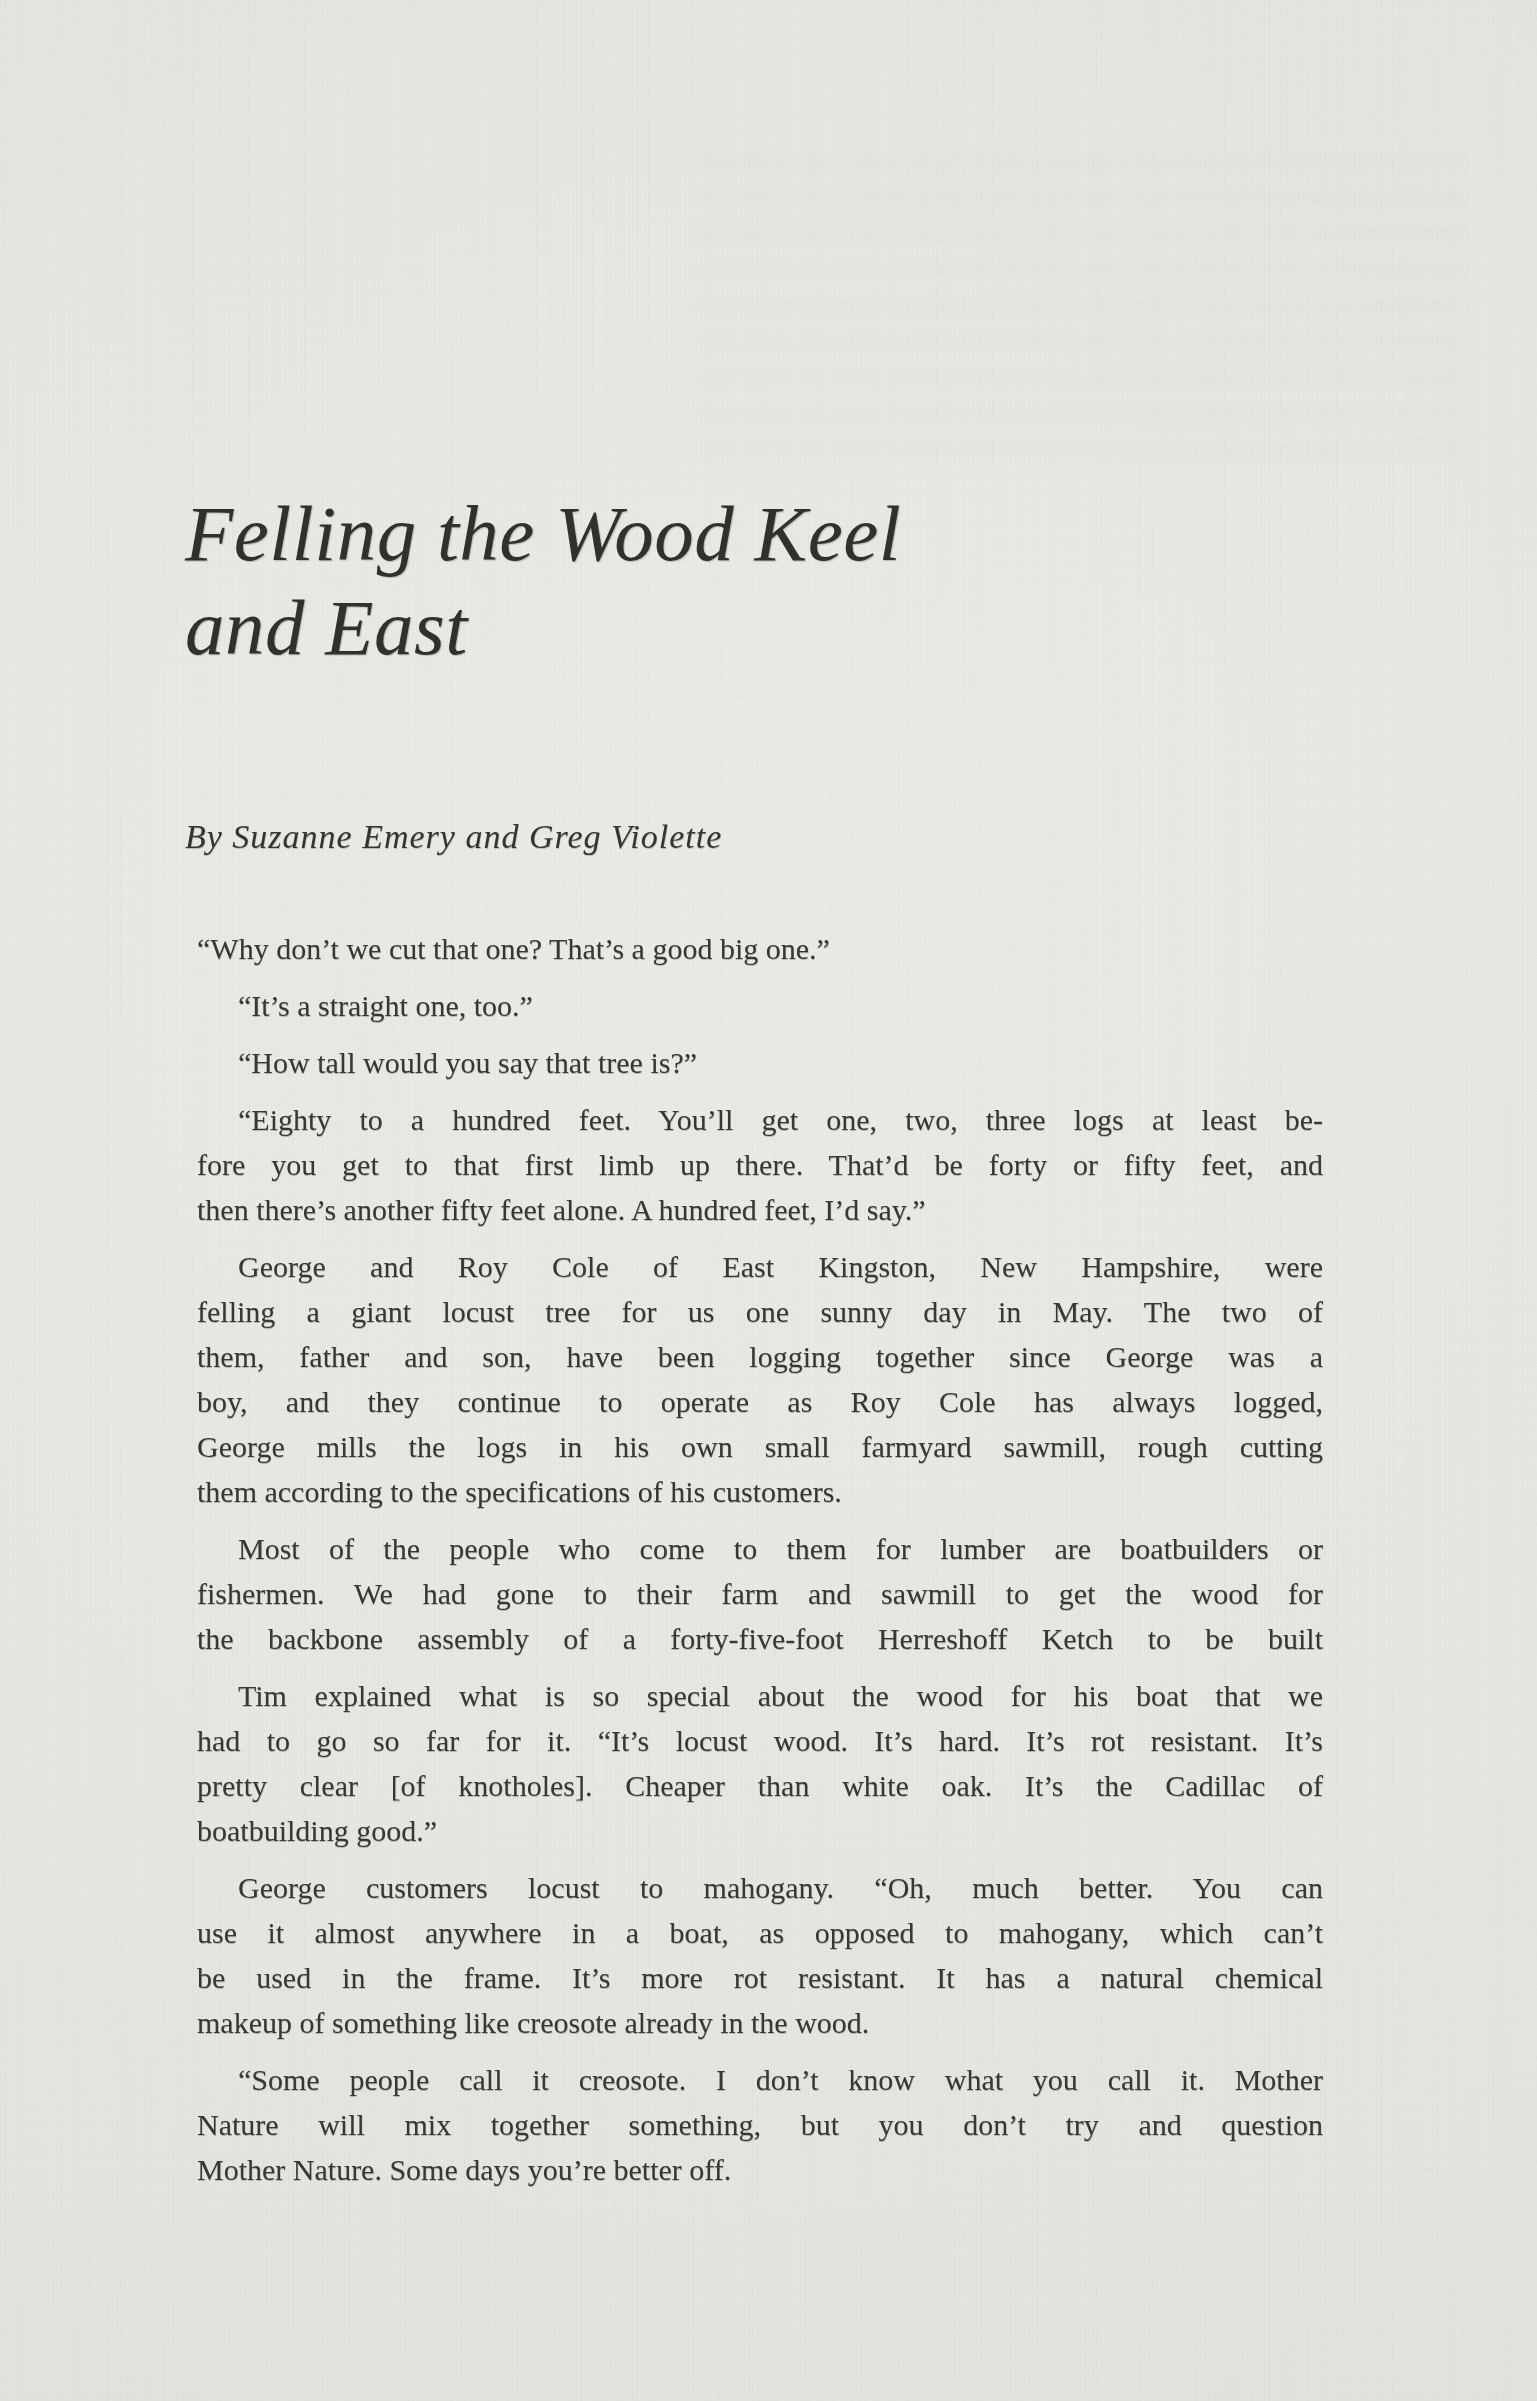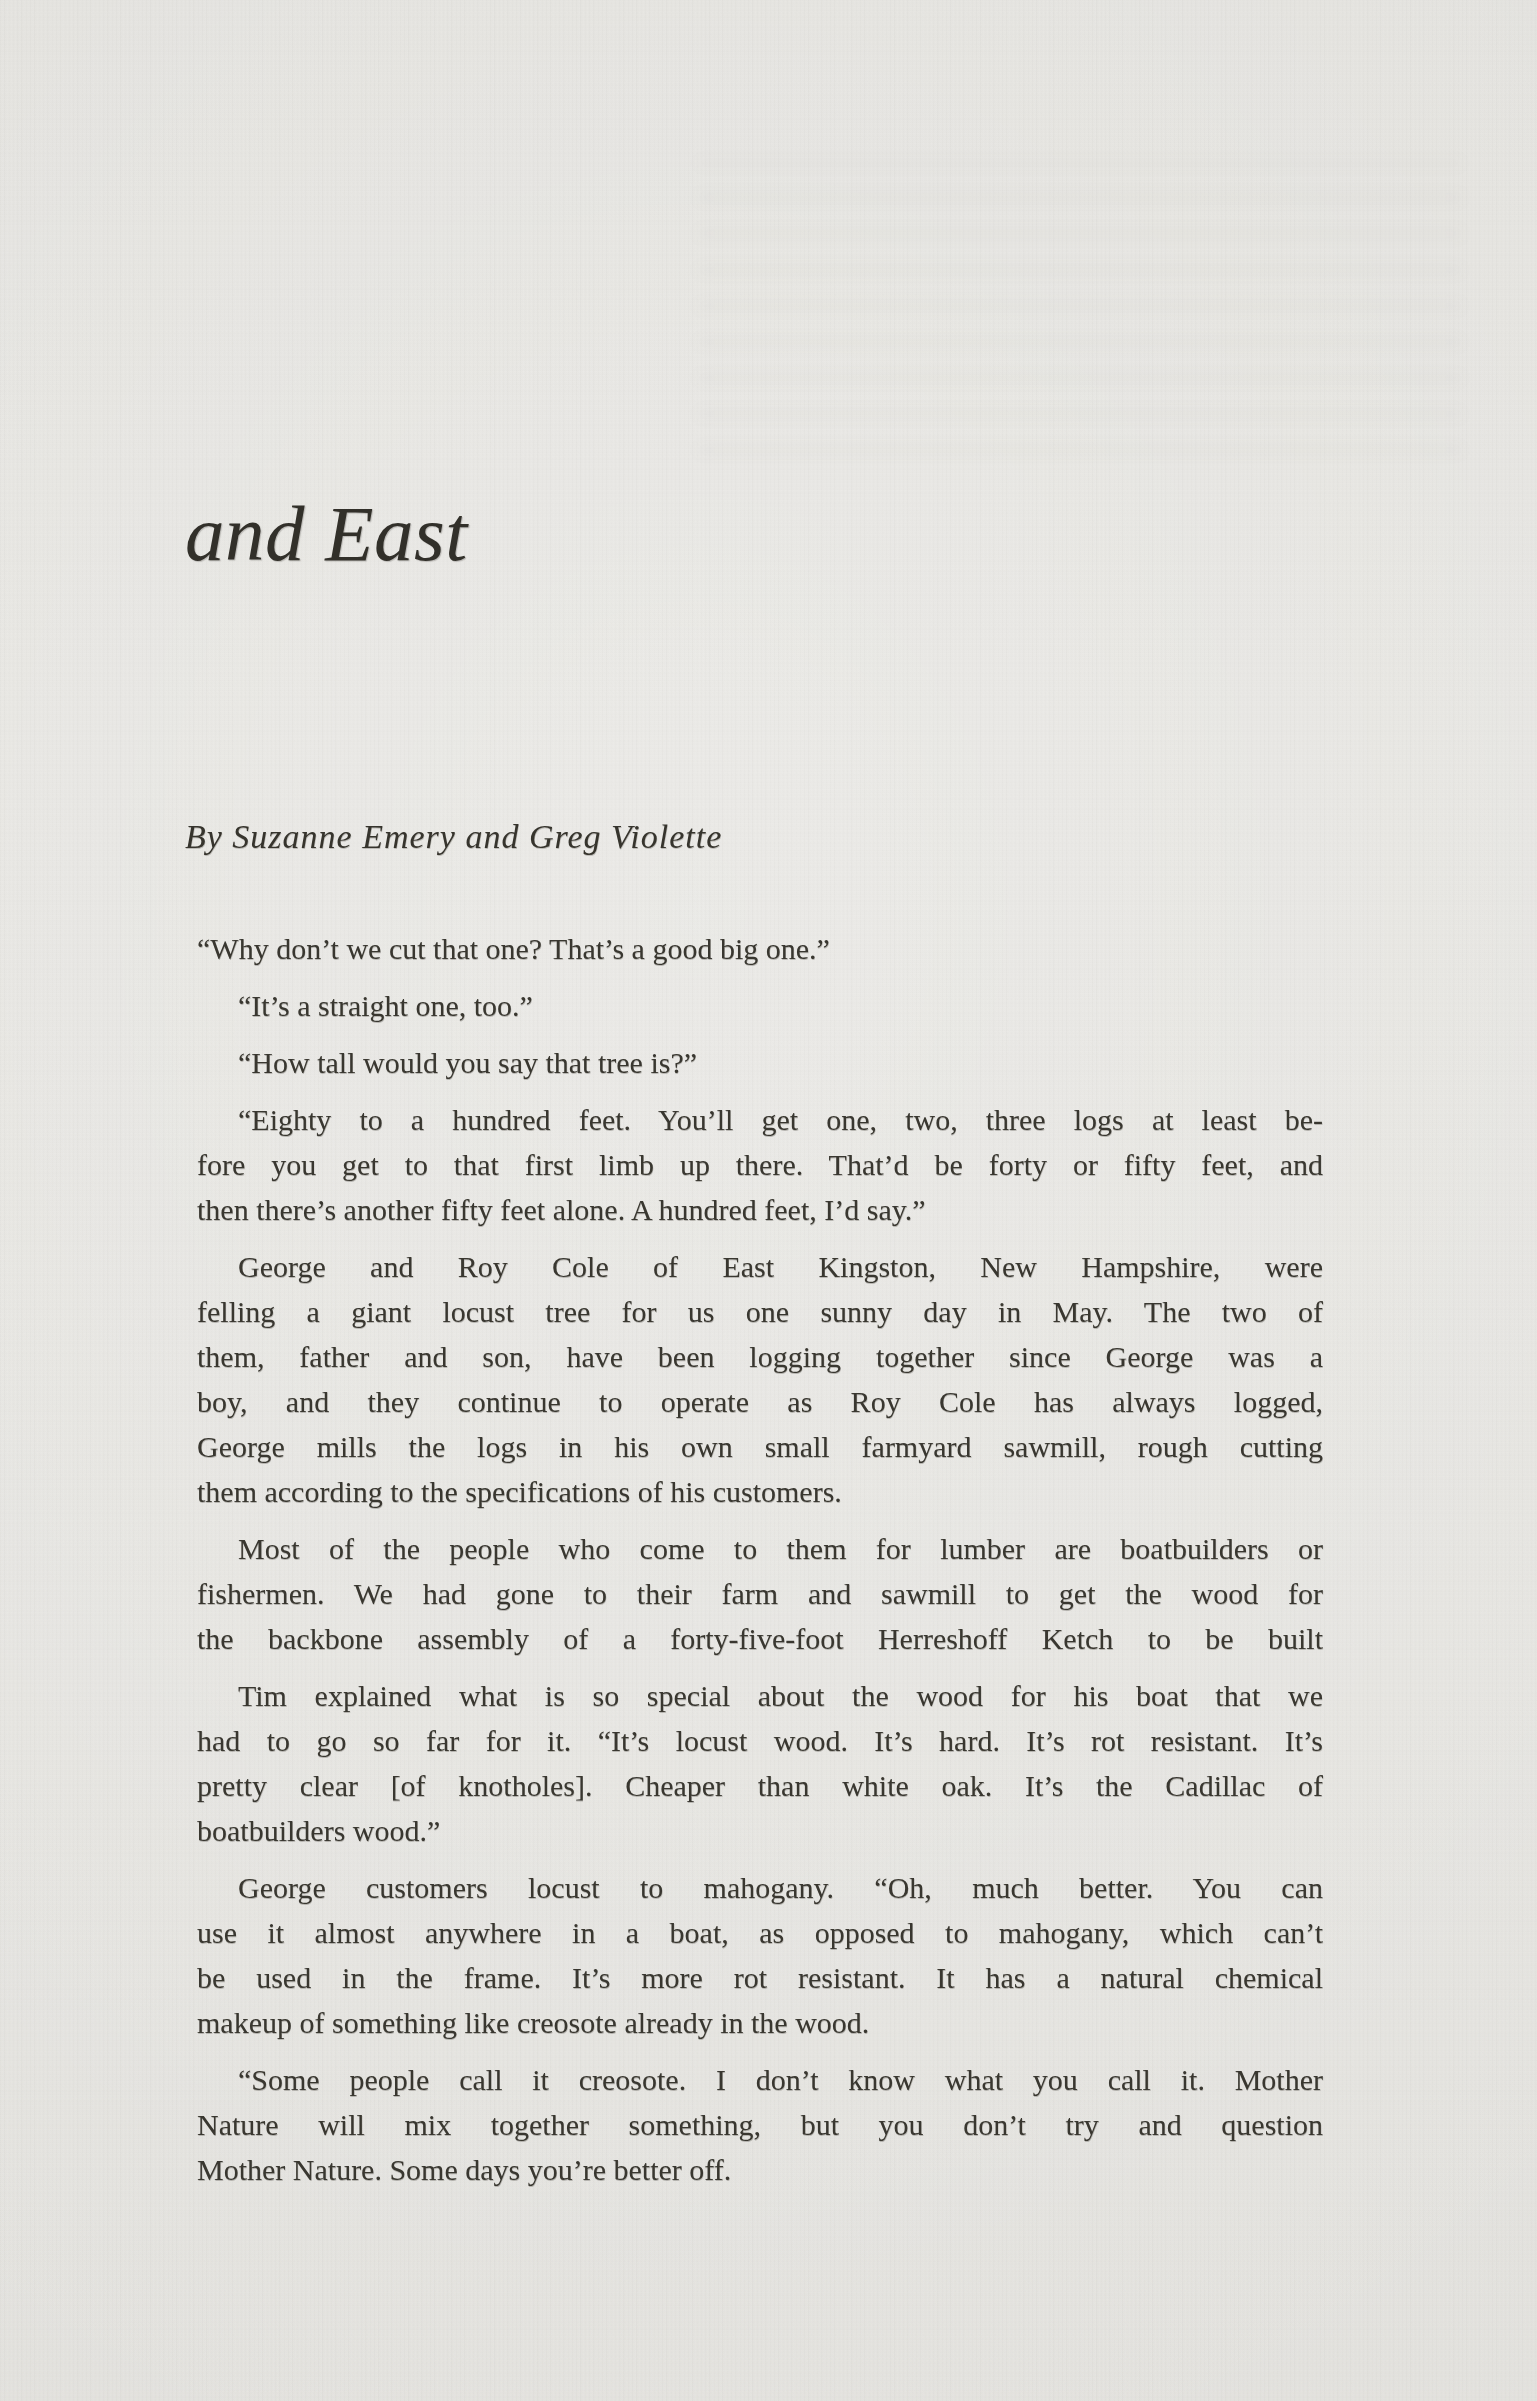--- a/index.html
+++ b/index.html
@@ -80,20 +80,21 @@
   .line.last { text-align-last: left; }
   .line.indent { text-indent: 41px; }
 </style>
 </head>
 <body>
 
 <div class="page">
   <div class="bleed"></div>
 
   <h1 class="title">
+    <span class="title-line">Felling the Wood Keel</span>
     <span class="title-line">and East</span>
   </h1>
 
   <div class="byline">By Suzanne Emery and Greg Violette</div>
 
   <div class="body-text">
       <div class="para">
         <div class="line last">“Why don’t we cut that one? That’s a good big one.”</div>
       </div>
       <div class="para">
@@ -117,21 +118,21 @@
       </div>
       <div class="para">
         <div class="line indent">Most of the people who come to them for lumber are boatbuilders or</div>
         <div class="line">fishermen. We had gone to their farm and sawmill to get the wood for</div>
         <div class="line">the backbone assembly of a forty-five-foot Herreshoff Ketch to be built</div>
       </div>
       <div class="para">
         <div class="line indent">Tim explained what is so special about the wood for his boat that we</div>
         <div class="line">had to go so far for it. “It’s locust wood. It’s hard. It’s rot resistant. It’s</div>
         <div class="line">pretty clear [of knotholes]. Cheaper than white oak. It’s the Cadillac of</div>
-        <div class="line last">boatbuilders wood.”</div>
+        <div class="line last">boatbuilding good.”</div>
       </div>
       <div class="para">
         <div class="line indent">George customers locust to mahogany. “Oh, much better. You can</div>
         <div class="line">use it almost anywhere in a boat, as opposed to mahogany, which can’t</div>
         <div class="line">be used in the frame. It’s more rot resistant. It has a natural chemical</div>
         <div class="line last">makeup of something like creosote already in the wood.</div>
       </div>
       <div class="para">
         <div class="line indent">“Some people call it creosote. I don’t know what you call it. Mother</div>
         <div class="line">Nature will mix together something, but you don’t try and question</div>

